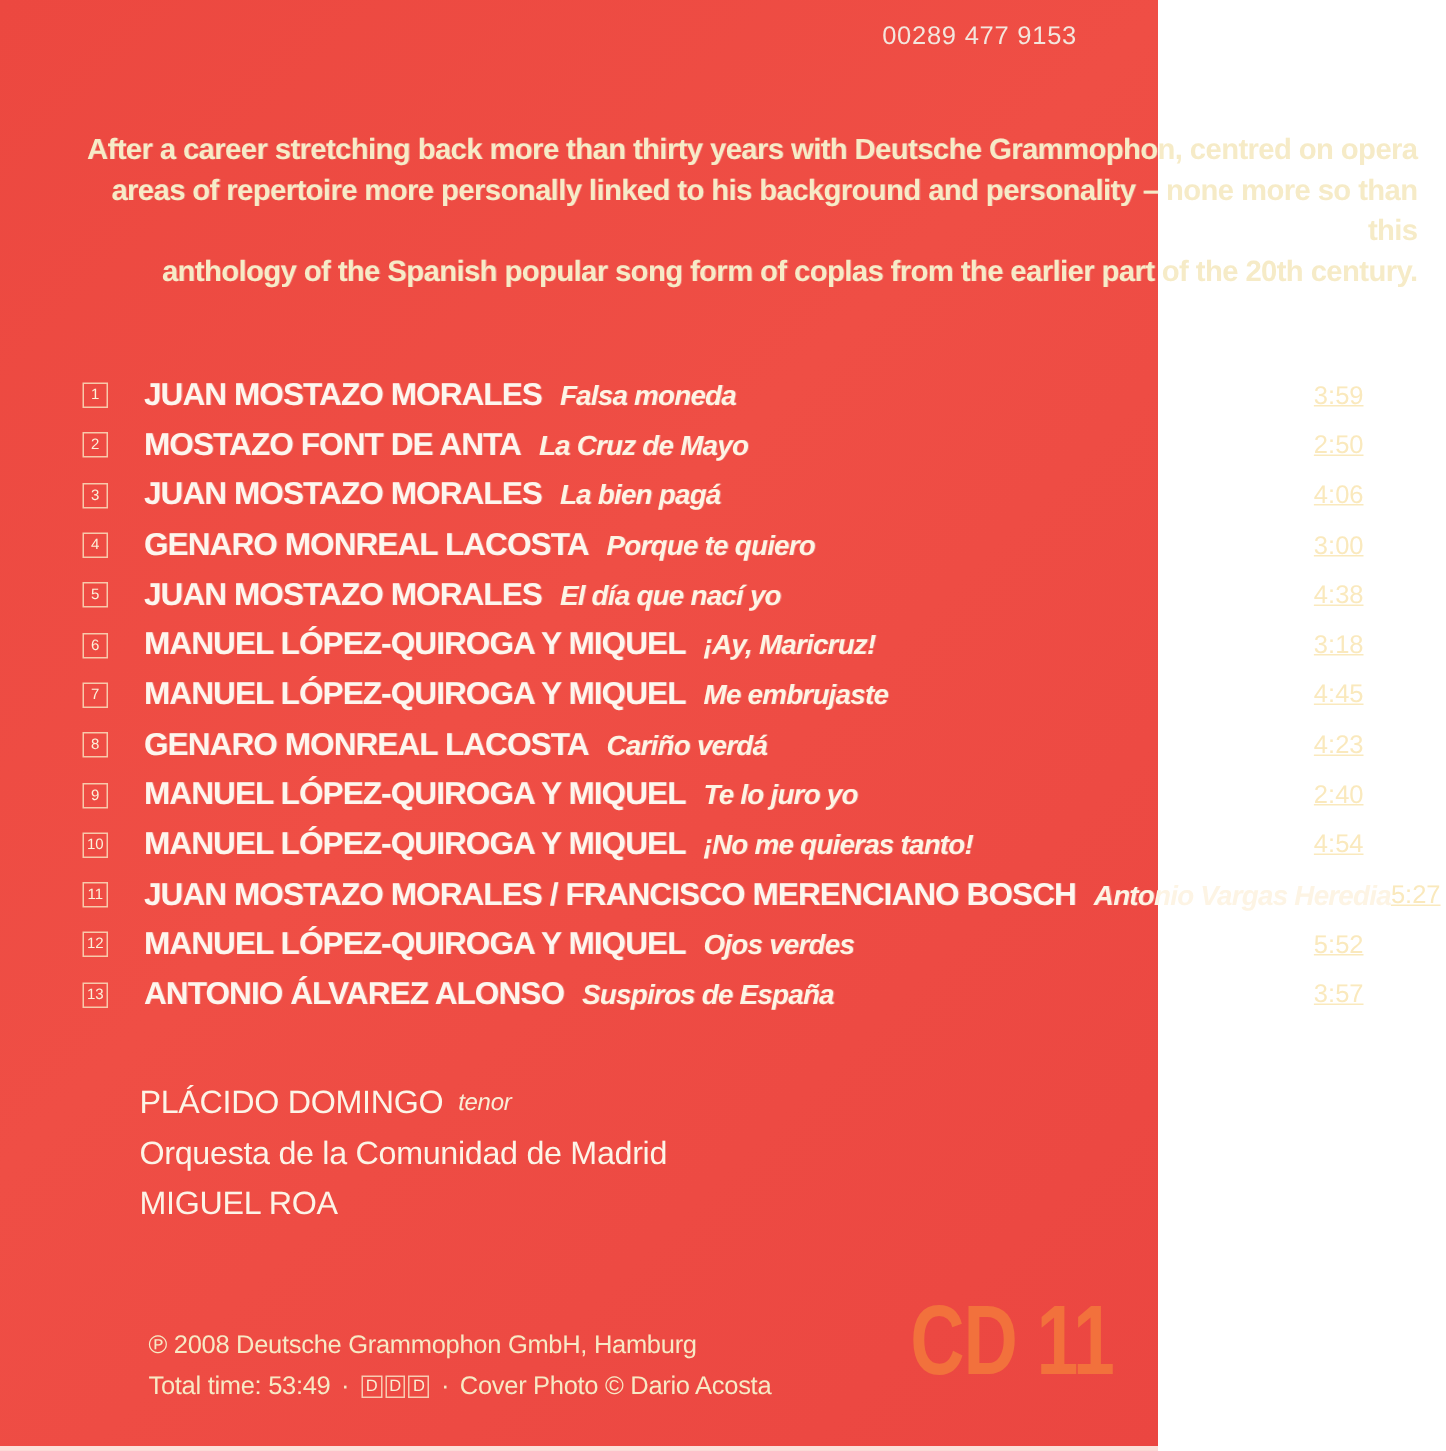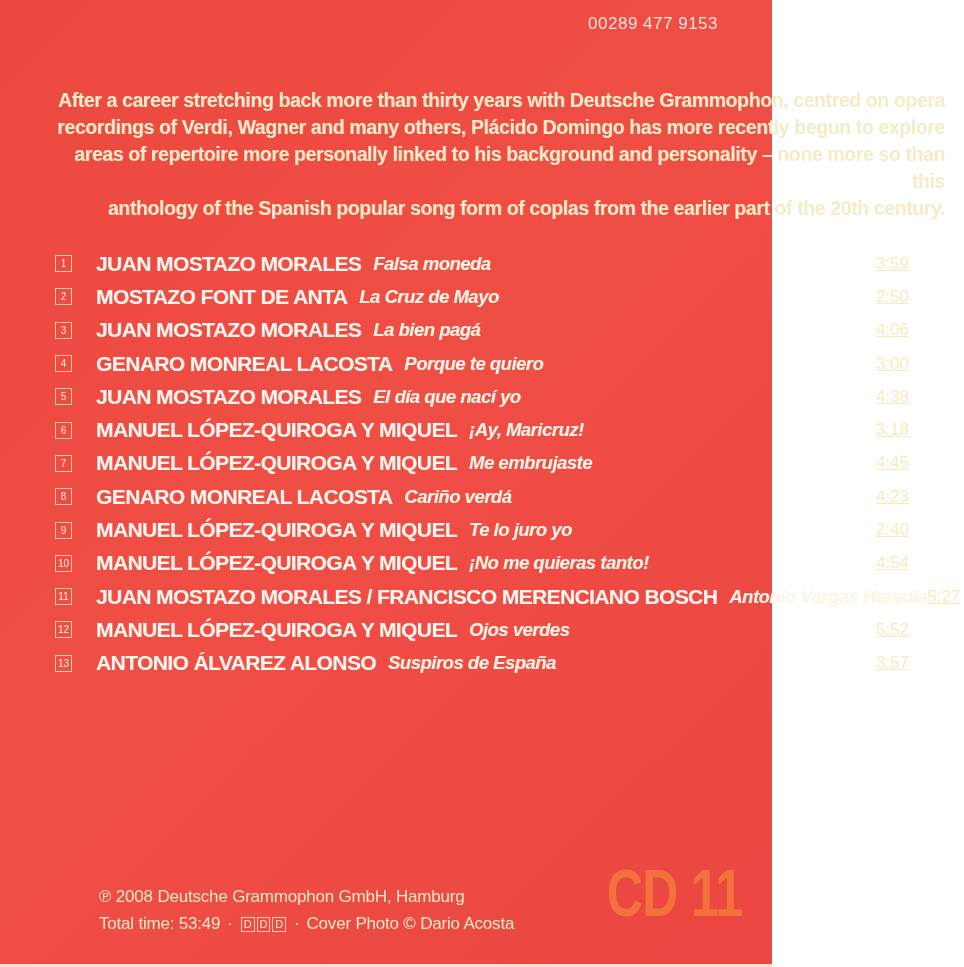--- a/index.html
+++ b/index.html
@@ -106,21 +106,20 @@
 </style>
 </head>
 <body>
 
 <div class="cover">
 
   <div class="catalog">00289 477 9153</div>
 
   <div class="intro">
     <div>After a career stretching back more than thirty years with Deutsche Grammophon, centred on opera</div>
-    <div>recordings of Verdi, Wagner and many others, Plácido Domingo has more recently begun to explore</div>
     <div>areas of repertoire more personally linked to his background and personality – none more so than this</div>
     <div>anthology of the Spanish popular song form of coplas from the earlier part of the 20th century.</div>
   </div>
 
   <div class="tracklist">
     <div class="track-row">
       <span class="tnum">1</span>
       <span class="tcomposer">JUAN MOSTAZO MORALES</span>
       <span class="ttitle">Falsa moneda</span>
       <span class="tspacer"></span>
@@ -205,20 +204,34 @@
     </div>
     <div class="track-row">
       <span class="tnum">13</span>
       <span class="tcomposer">ANTONIO ÁLVAREZ ALONSO</span>
       <span class="ttitle">Suspiros de España</span>
       <span class="tspacer"></span>
       <span class="tdur">3:57</span>
     </div>
   </div>
 
+  <div class="credits">
+    <div class="credit-row">
+      <span>PLÁCIDO DOMINGO</span>
+      <span class="credit-role">tenor</span>
+    </div>
+    <div class="credit-row">
+      <span>Orquesta de la Comunidad de Madrid</span>
+      <span class="credit-role"></span>
+    </div>
+    <div class="credit-row">
+      <span>MIGUEL ROA</span>
+      <span class="credit-role"></span>
+    </div>
+  </div>
 
   <div class="footer">
     <div class="footer-line">
       <span>℗ 2008 Deutsche Grammophon GmbH, Hamburg</span>
     </div>
     <div class="footer-line second">
       <span>Total time: 53:49</span>
       <span class="sep">·</span>
       <span class="ddd-box">D</span>
       <span class="ddd-box">D</span>

